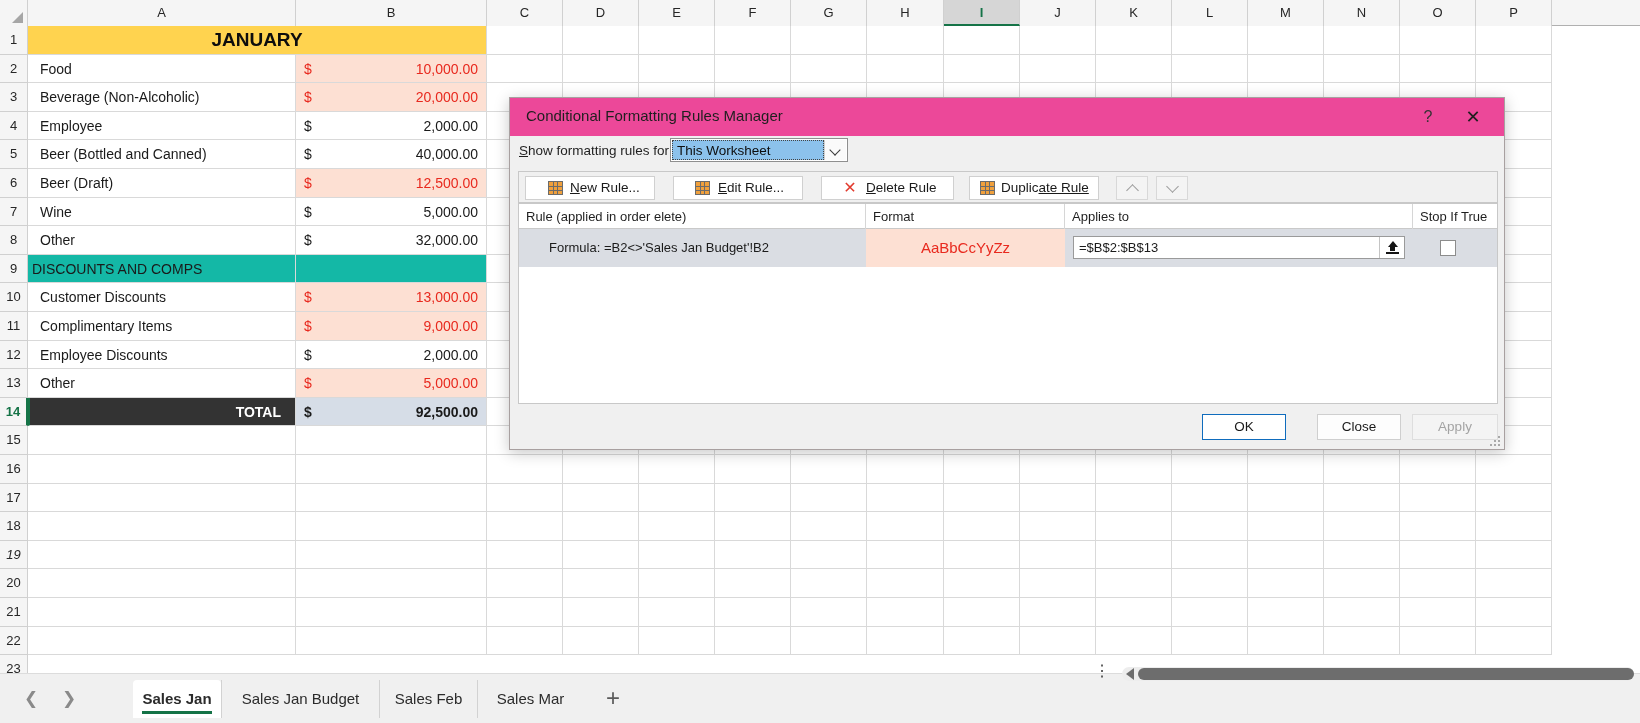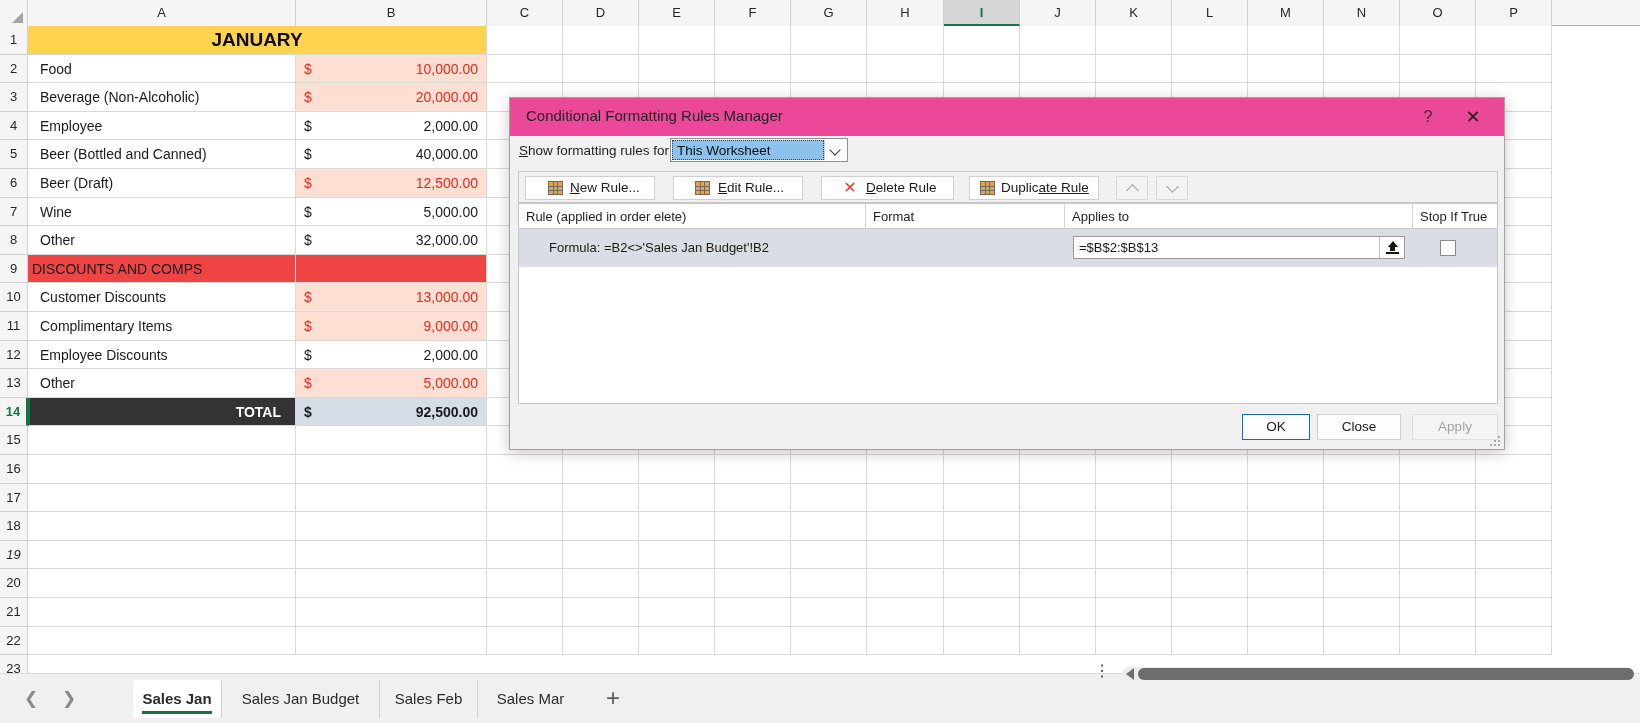--- a/index.html
+++ b/index.html
@@ -98,21 +98,21 @@
     background: #ffd34f;
     font-weight: bold;
     font-size: 19px;
     text-align: center;
     line-height: 28px;
     color: #0d0d0d;
     border-right: 1px solid #d9d9d9;
     border-bottom: 1px solid #d9d9d9;
   }
   .hl { background: #fde0d3; color: #e8291e; }
-  .sect { background: #ef4444; padding-left: 4px; }
+  .sect { background: #14b8a6; padding-left: 4px; }
   .total-lbl {
     background: #333333; color: #ffffff;
     font-weight: bold; text-align: right;
     padding-right: 14px; line-height: 28px;
     border-left: 2px solid #157347;
   }
   .total-val { background: #d6dde7; font-weight: bold; }
 
   
   #bottom-bar {
@@ -903,37 +903,40 @@
     <div id="rules-head">
       <div class="colhd" style="left:0;   width:347px">Rule (applied in order elete)</div>
       <div class="colhd" style="left:347px;width:199px">Format</div>
       <div class="colhd" style="left:546px;width:348px">Applies to</div>
       <div class="colhd" style="left:894px;width:86px;border-right:none">Stop If True</div>
     </div>
 
     <div id="rule-row">
       <div id="rule-desc">Formula: =B2&lt;&gt;'Sales Jan Budget'!B2</div>
 
+      <div id="rule-format">
+        <div class="ft">AaBbCcYyZz</div>
+      </div>
 
       <div id="applies-box">
         <div id="applies-val">=$B$2:$B$13</div>
         <div id="applies-picker">
           <span class="up-ico"></span>
             <span class="up-stem"></span>
             <span class="up-base"></span>
         </div>
       </div>
 
       <div id="stop-cell">
         <div id="stop-check"></div>
       </div>
     </div>
   </div>
 
-  <div class="fbtn primary" style="left:732px; width:68px">OK</div>
+  <div class="fbtn primary" style="left:692px; width:84px">OK</div>
   <div class="fbtn" style="left:807px; width:84px">Close</div>
   <div class="fbtn disabled" style="left:902px; width:86px">Apply</div>
 
   <div id="grip">
       <i style="left: 8px; top: 0px;"></i>
       <i style="left: 4px; top: 4px;"></i>
       <i style="left: 8px; top: 4px;"></i>
       <i style="left: 0px; top: 8px;"></i>
       <i style="left: 4px; top: 8px;"></i>
       <i style="left: 8px; top: 8px;"></i>

